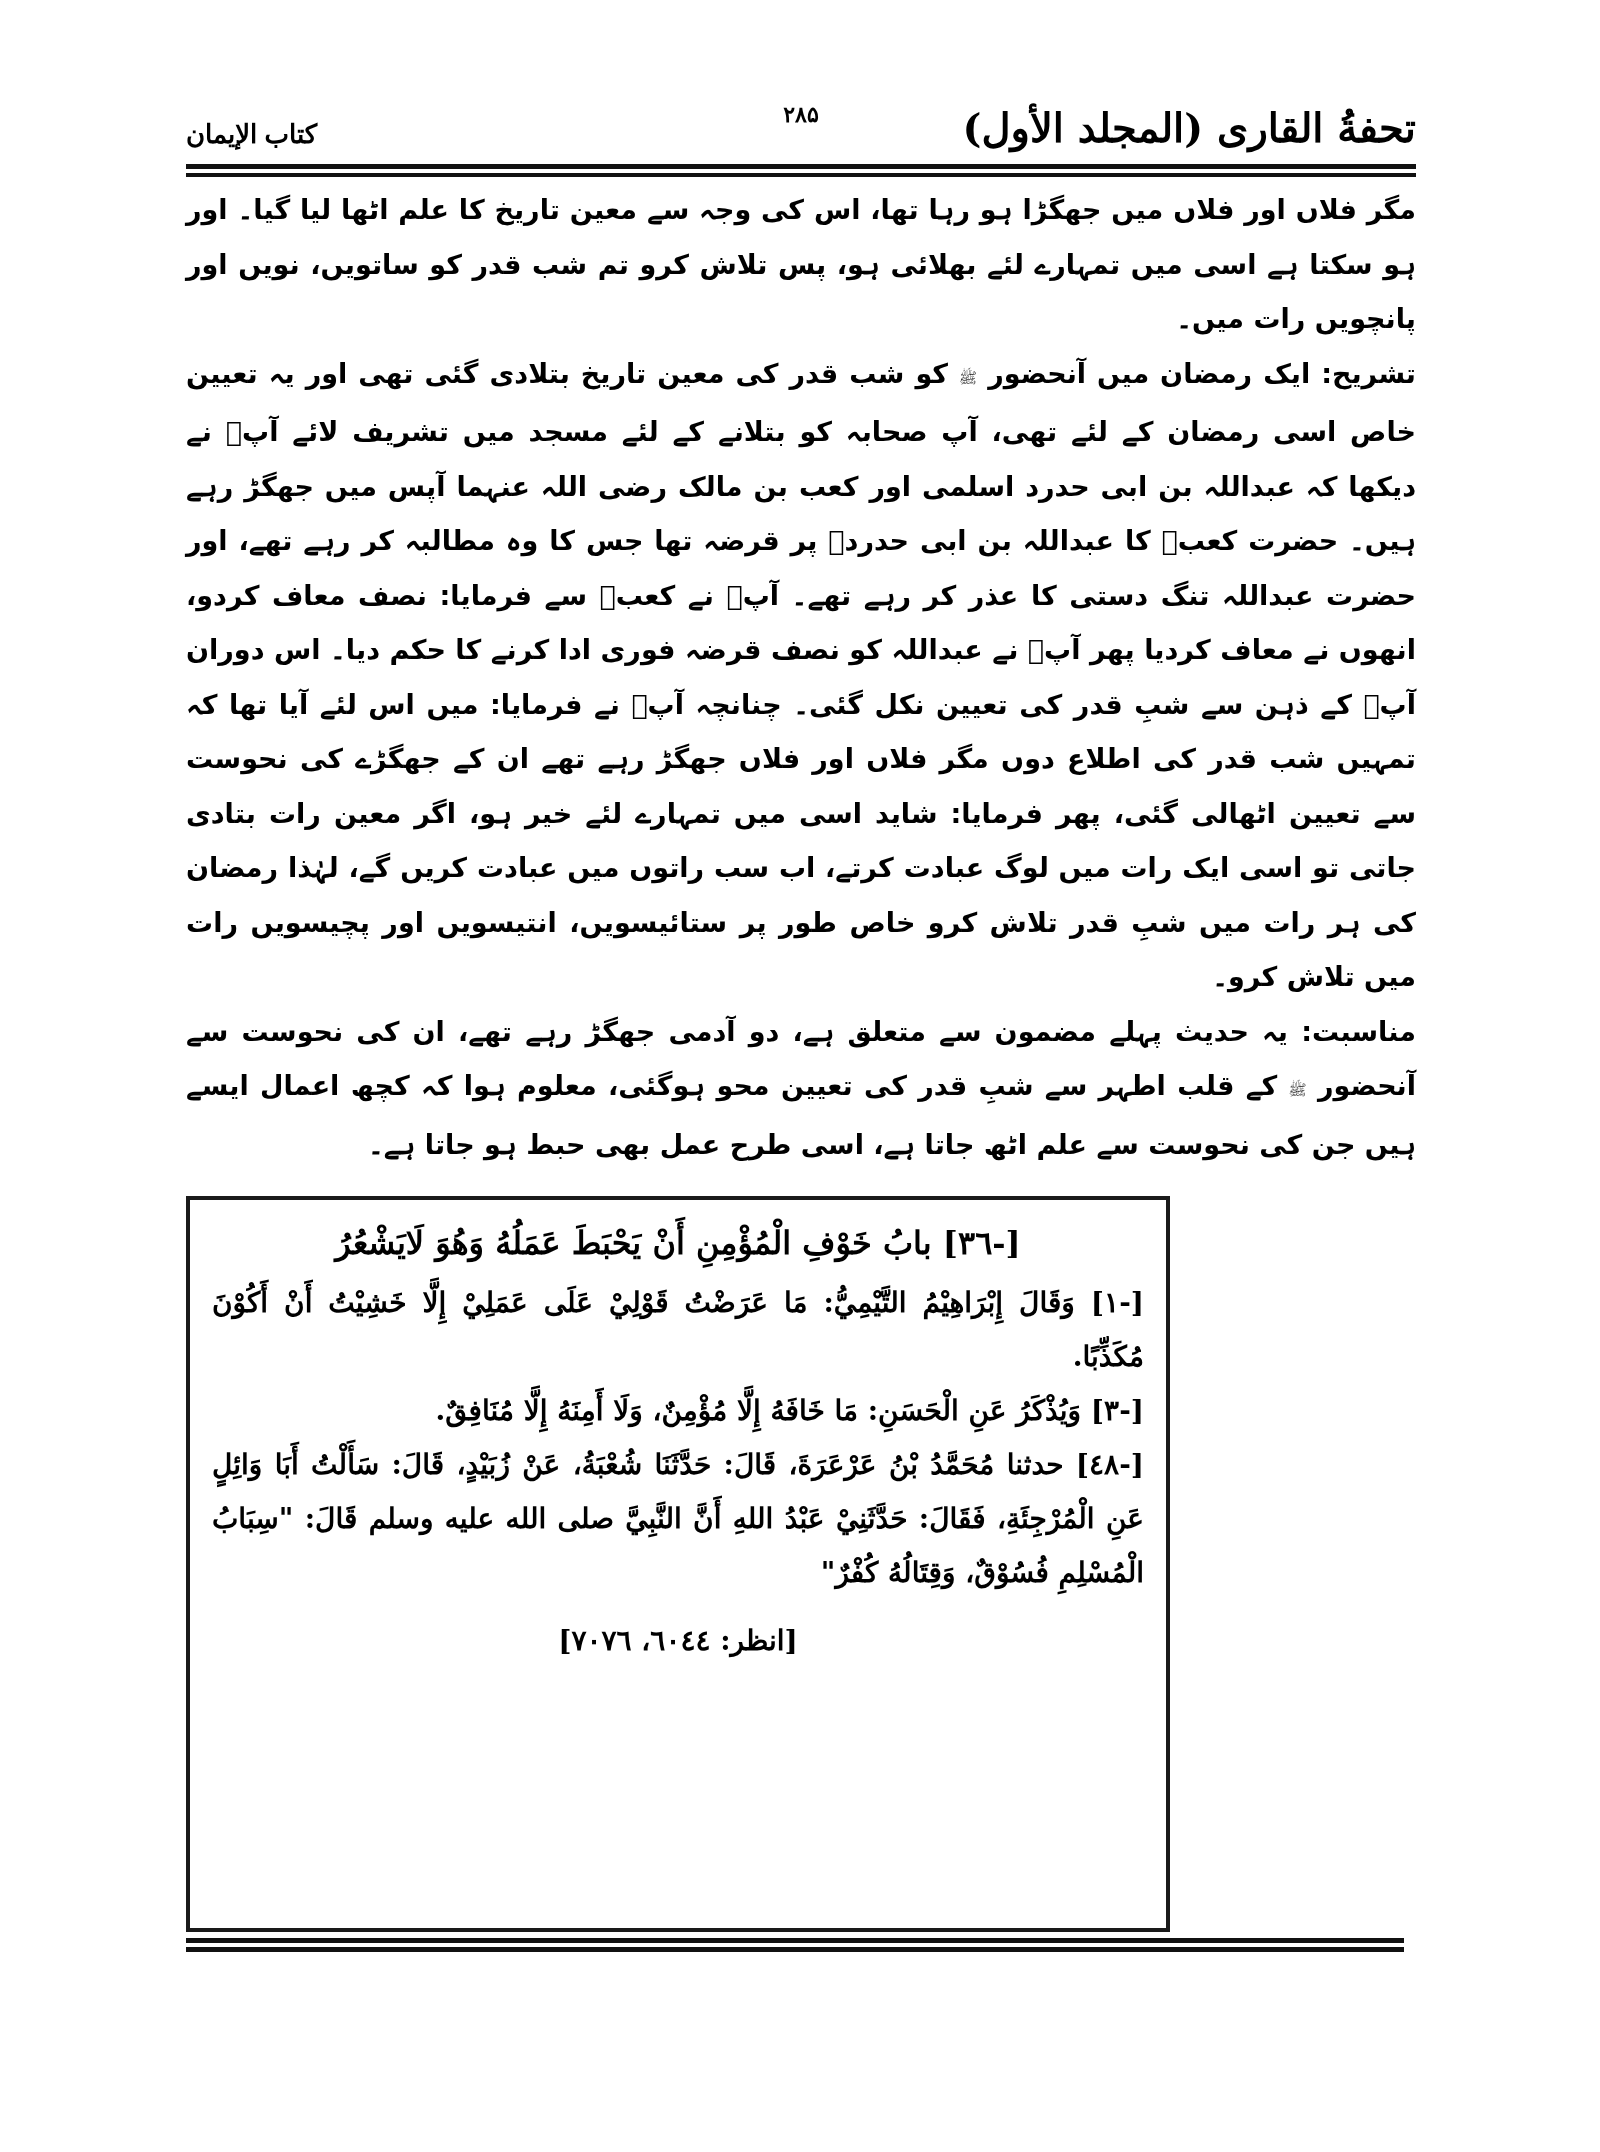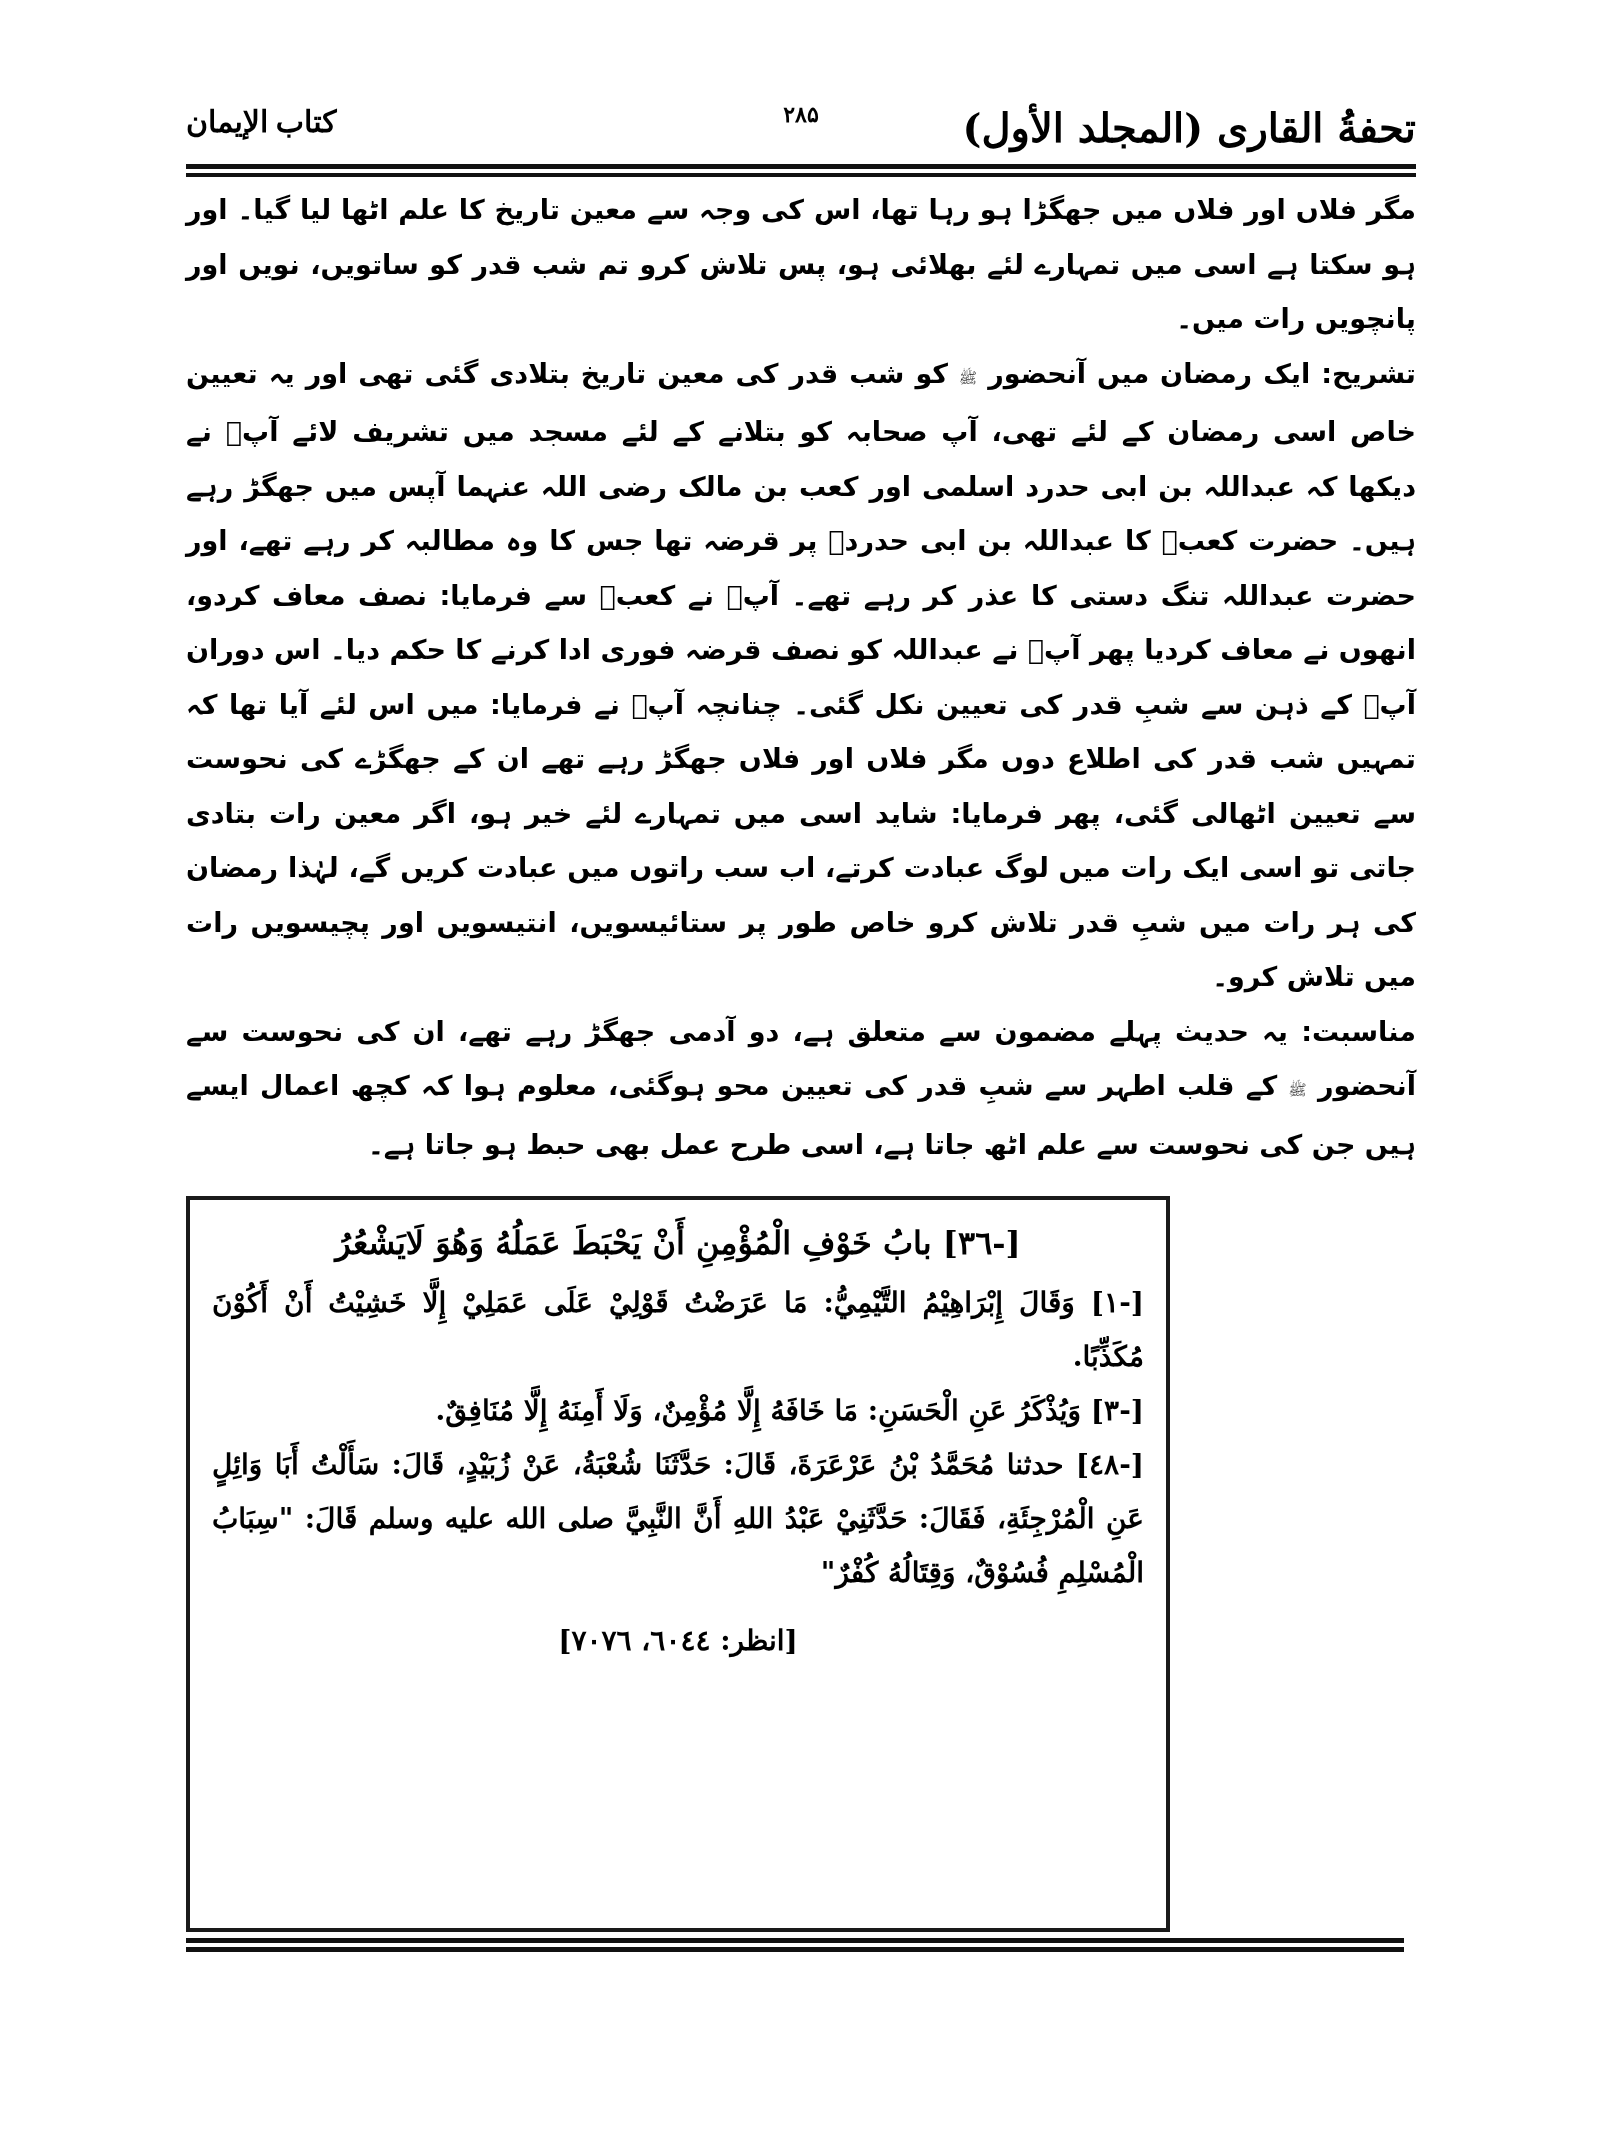--- a/index.html
+++ b/index.html
@@ -14,22 +14,22 @@
   }
   .header .title {
     position: absolute; right: 0; top: 4px;
     font-family: "DejaVu Serif", serif; font-weight: bold; font-size: 40px;
   }
   .header .pageno {
     position: absolute; left: 50%; transform: translateX(-50%); top: 2px;
     font-family: Liberation Serif, serif; font-weight: bold; font-size: 22px;
   }
   .header .section {
-    position: absolute; left: 0; top: 4px;
-    font-family: Liberation Serif, serif; font-weight: bold; font-size: 30px;
+    position: absolute; left: 0; top: 19px;
+    font-family: Liberation Sans, sans-serif; font-weight: bold; font-size: 26px;
   }
   .rule-thick { height: 5px; background: #111; margin-top: 0; }
   .rule-gap { height: 4px; }
   .rule-thin { height: 4px; background: #111; }
   .urdu {
     font-family: "DejaVu Sans", sans-serif;
     font-size: 27px; line-height: 54.5px;
     text-align: justify; text-align-last: right;
     margin: 0; font-weight: bold;
   }

